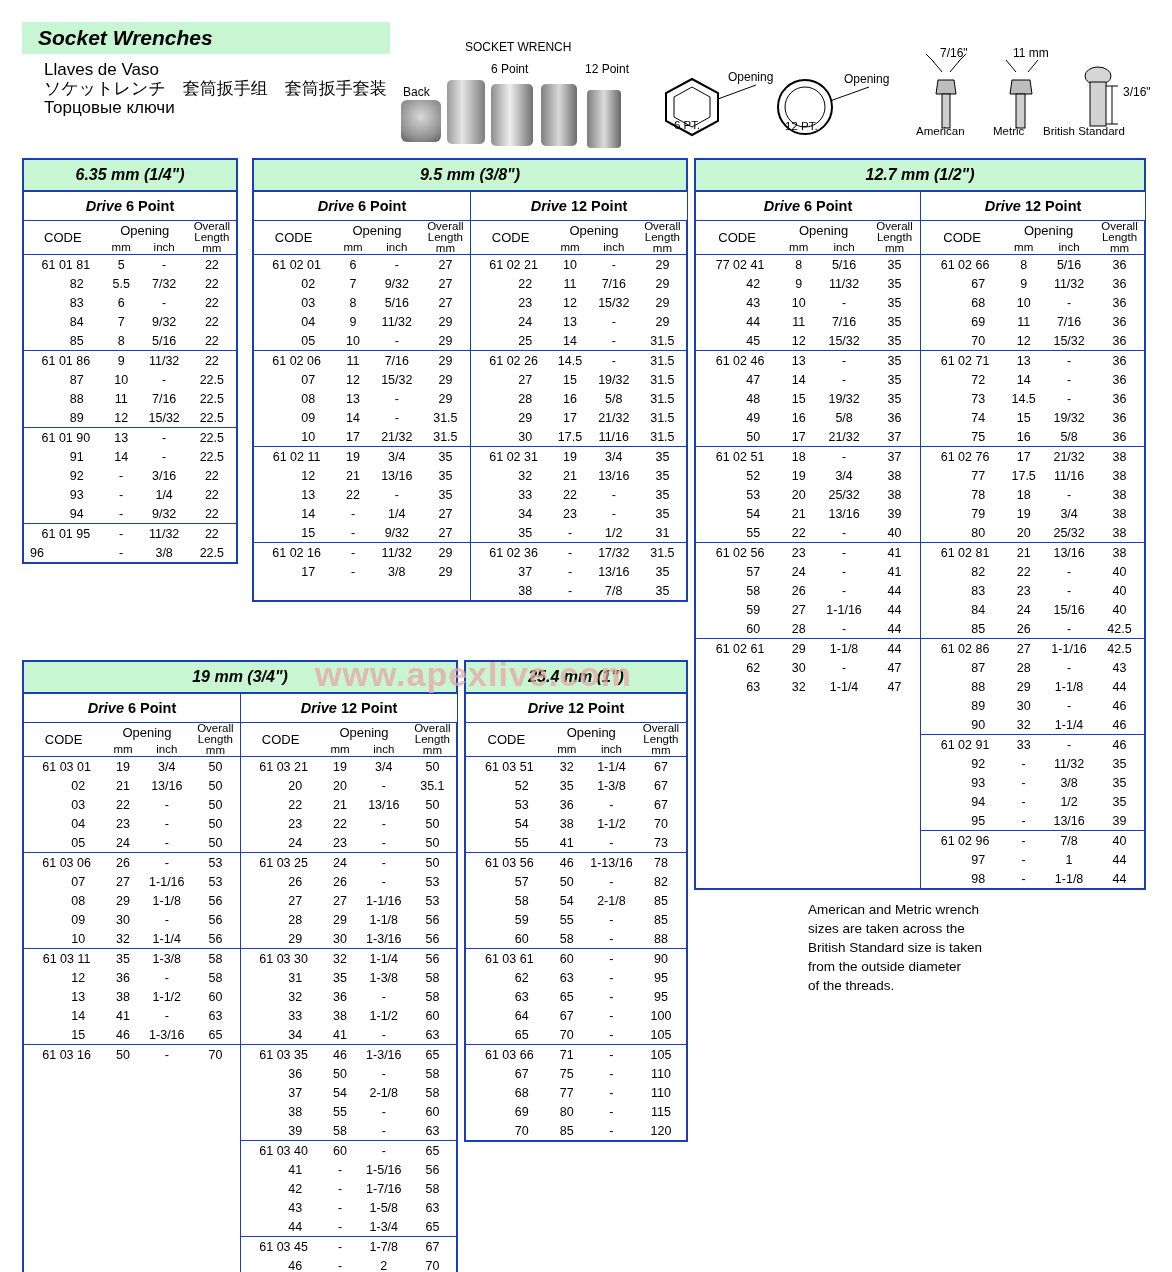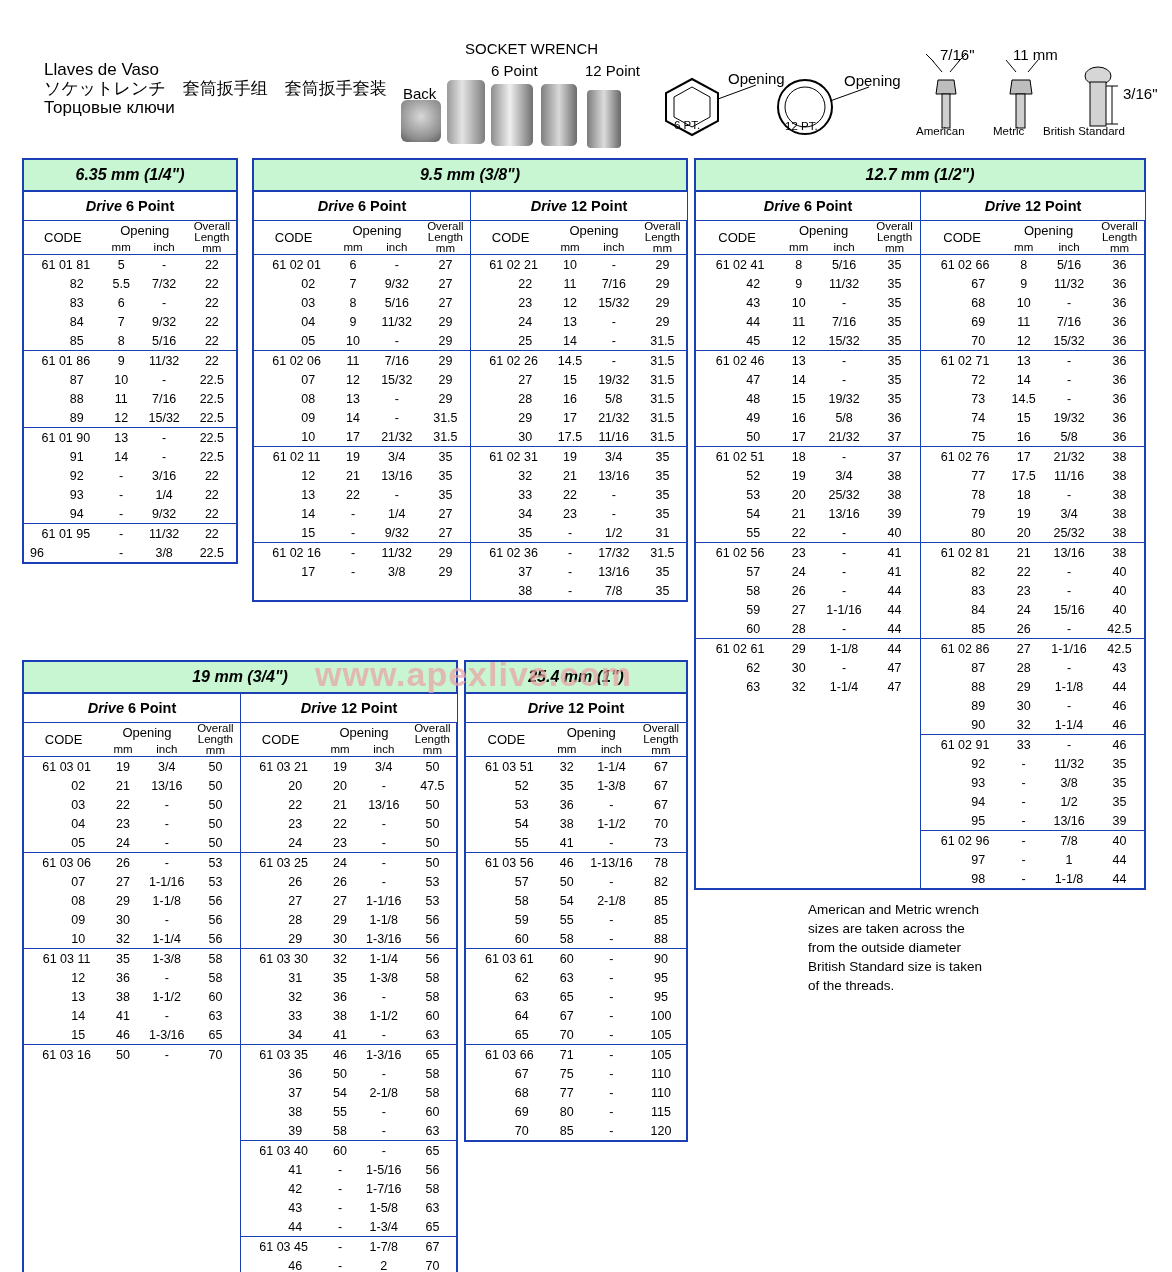--- a/index.html
+++ b/index.html
@@ -6,21 +6,21 @@
   body{width:1172px;height:1272px;background:#ffffff;font-family:"Liberation Sans",sans-serif;color:#000;position:relative;}
   .page{position:relative;width:1172px;height:1272px;overflow:hidden;}
 
   
   .title-bar{position:absolute;left:22px;top:22px;width:368px;height:32px;background:#c8f5d2;}
   .title-bar .ttl{position:absolute;left:16px;top:4px;font-size:21px;font-style:italic;font-weight:bold;}
   .subtitles{position:absolute;left:44px;top:60px;font-size:17px;line-height:19px;}
   .subtitles div{white-space:nowrap;}
 
   .hdr-art{position:absolute;left:395px;top:28px;width:760px;height:120px;}
-  .hdr-art .lbl{position:absolute;font-size:15px;}
+  .hdr-art .lbl{position:absolute;font-size:12px;}
   .socket{position:absolute;border-radius:3px;}
 
   
   .panel{position:absolute;border:2px solid #1a3fb5;background:#fff;box-sizing:border-box;}
   .panel-head{height:30px;background:#c8f5d2;border-bottom:2px solid #1a3fb5;display:flex;align-items:center;justify-content:center;font-weight:bold;font-style:italic;font-size:16px;}
   .drive-head{height:28px;background:#fff;border-bottom:1.5px solid #1a3fb5;display:flex;align-items:center;justify-content:center;font-size:14.5px;}
   .drive-head b{font-weight:bold;}
   .drive-head .it{font-style:italic;font-weight:bold;margin-right:4px;}
 
   table.t{border-collapse:collapse;table-layout:fixed;font-size:12.5px;}
@@ -36,20 +36,23 @@
   .wm{position:absolute;left:315px;top:655px;font-size:34px;color:#e8a6a6;font-weight:bold;letter-spacing:1px;opacity:.75;}
 
   .note{position:absolute;left:808px;top:900px;width:330px;font-size:13.5px;line-height:19px;}
   .note .nt-title{font-weight:bold;margin-bottom:10px;}
 </style>
 </head>
 <body>
 
 <div class="page">
 
+  <div class="title-bar">
+    <div class="ttl">Socket Wrenches</div>
+  </div>
   <div class="subtitles">
     <div>Llaves de Vaso</div>
     <div>ソケットレンチ　套筒扳手组　套筒扳手套装</div>
     <div>Торцовые ключи</div>
   </div>
 
   <div class="hdr-art">
     <div class="lbl" style="left:70px;top:12px;">SOCKET WRENCH</div>
     <div class="lbl" style="left:8px;top:57px;">Back</div>
     <div class="lbl" style="left:96px;top:34px;">6 Point</div>
@@ -524,21 +527,21 @@
                     <td colspan="2" class="sep-v sep-h" style="font-size: 13px;">Opening</td>
                     <td rowspan="2" class="hsmall">Overall<br>Length<br>mm</td>
                   </tr>
                   <tr class="colhdr">
                     <td class="sep-v">mm</td>
                     <td class="sep-v">inch</td>
                   </tr>
                 </thead>
                 <tbody>
                   <tr class="grp">
-                    <td class="code sep-v" style="height: 19px;">61 02 41</td>
+                    <td class="code sep-v" style="height: 19px;">77 02 41</td>
                     <td class="sep-v" style="height: 19px;">8</td>
                     <td class="sep-v" style="height: 19px;">5/16</td>
                     <td style="height: 19px;">35</td>
                   </tr>
                   <tr>
                     <td class="codeplain sep-v" style="height: 19px; text-align: right; padding-right: 18px;">42</td>
                     <td class="sep-v" style="height: 19px;">9</td>
                     <td class="sep-v" style="height: 19px;">11/32</td>
                     <td style="height: 19px;">35</td>
                   </tr>
@@ -1057,21 +1060,21 @@
                   <tr class="grp">
                     <td class="code sep-v" style="height: 19px;">61 03 21</td>
                     <td class="sep-v" style="height: 19px;">19</td>
                     <td class="sep-v" style="height: 19px;">3/4</td>
                     <td style="height: 19px;">50</td>
                   </tr>
                   <tr>
                     <td class="codeplain sep-v" style="height: 19px; text-align: right; padding-right: 18px;">20</td>
                     <td class="sep-v" style="height: 19px;">20</td>
                     <td class="sep-v" style="height: 19px;">-</td>
-                    <td style="height: 19px;">47.5</td>
+                    <td style="height: 19px;">35.1</td>
                   </tr>
                   <tr>
                     <td class="codeplain sep-v" style="height: 19px; text-align: right; padding-right: 18px;">22</td>
                     <td class="sep-v" style="height: 19px;">21</td>
                     <td class="sep-v" style="height: 19px;">13/16</td>
                     <td style="height: 19px;">50</td>
                   </tr>
                   <tr>
                     <td class="codeplain sep-v" style="height: 19px; text-align: right; padding-right: 18px;">23</td>
                     <td class="sep-v" style="height: 19px;">22</td>
@@ -1376,18 +1379,18 @@
           </div>
         </div>
       </div>
     </div>
 
   <div class="wm">www.apexlive.com</div>
 
   <div class="note">
     <div>American and Metric wrench</div>
     <div>sizes are  taken across the</div>
+    <div>British Standard size is taken</div>
     <div>from the outside diameter</div>
-    <div>British Standard size is taken</div>
     <div>of the threads.</div>
   </div>
 
 </div>
 
 </body></html>

